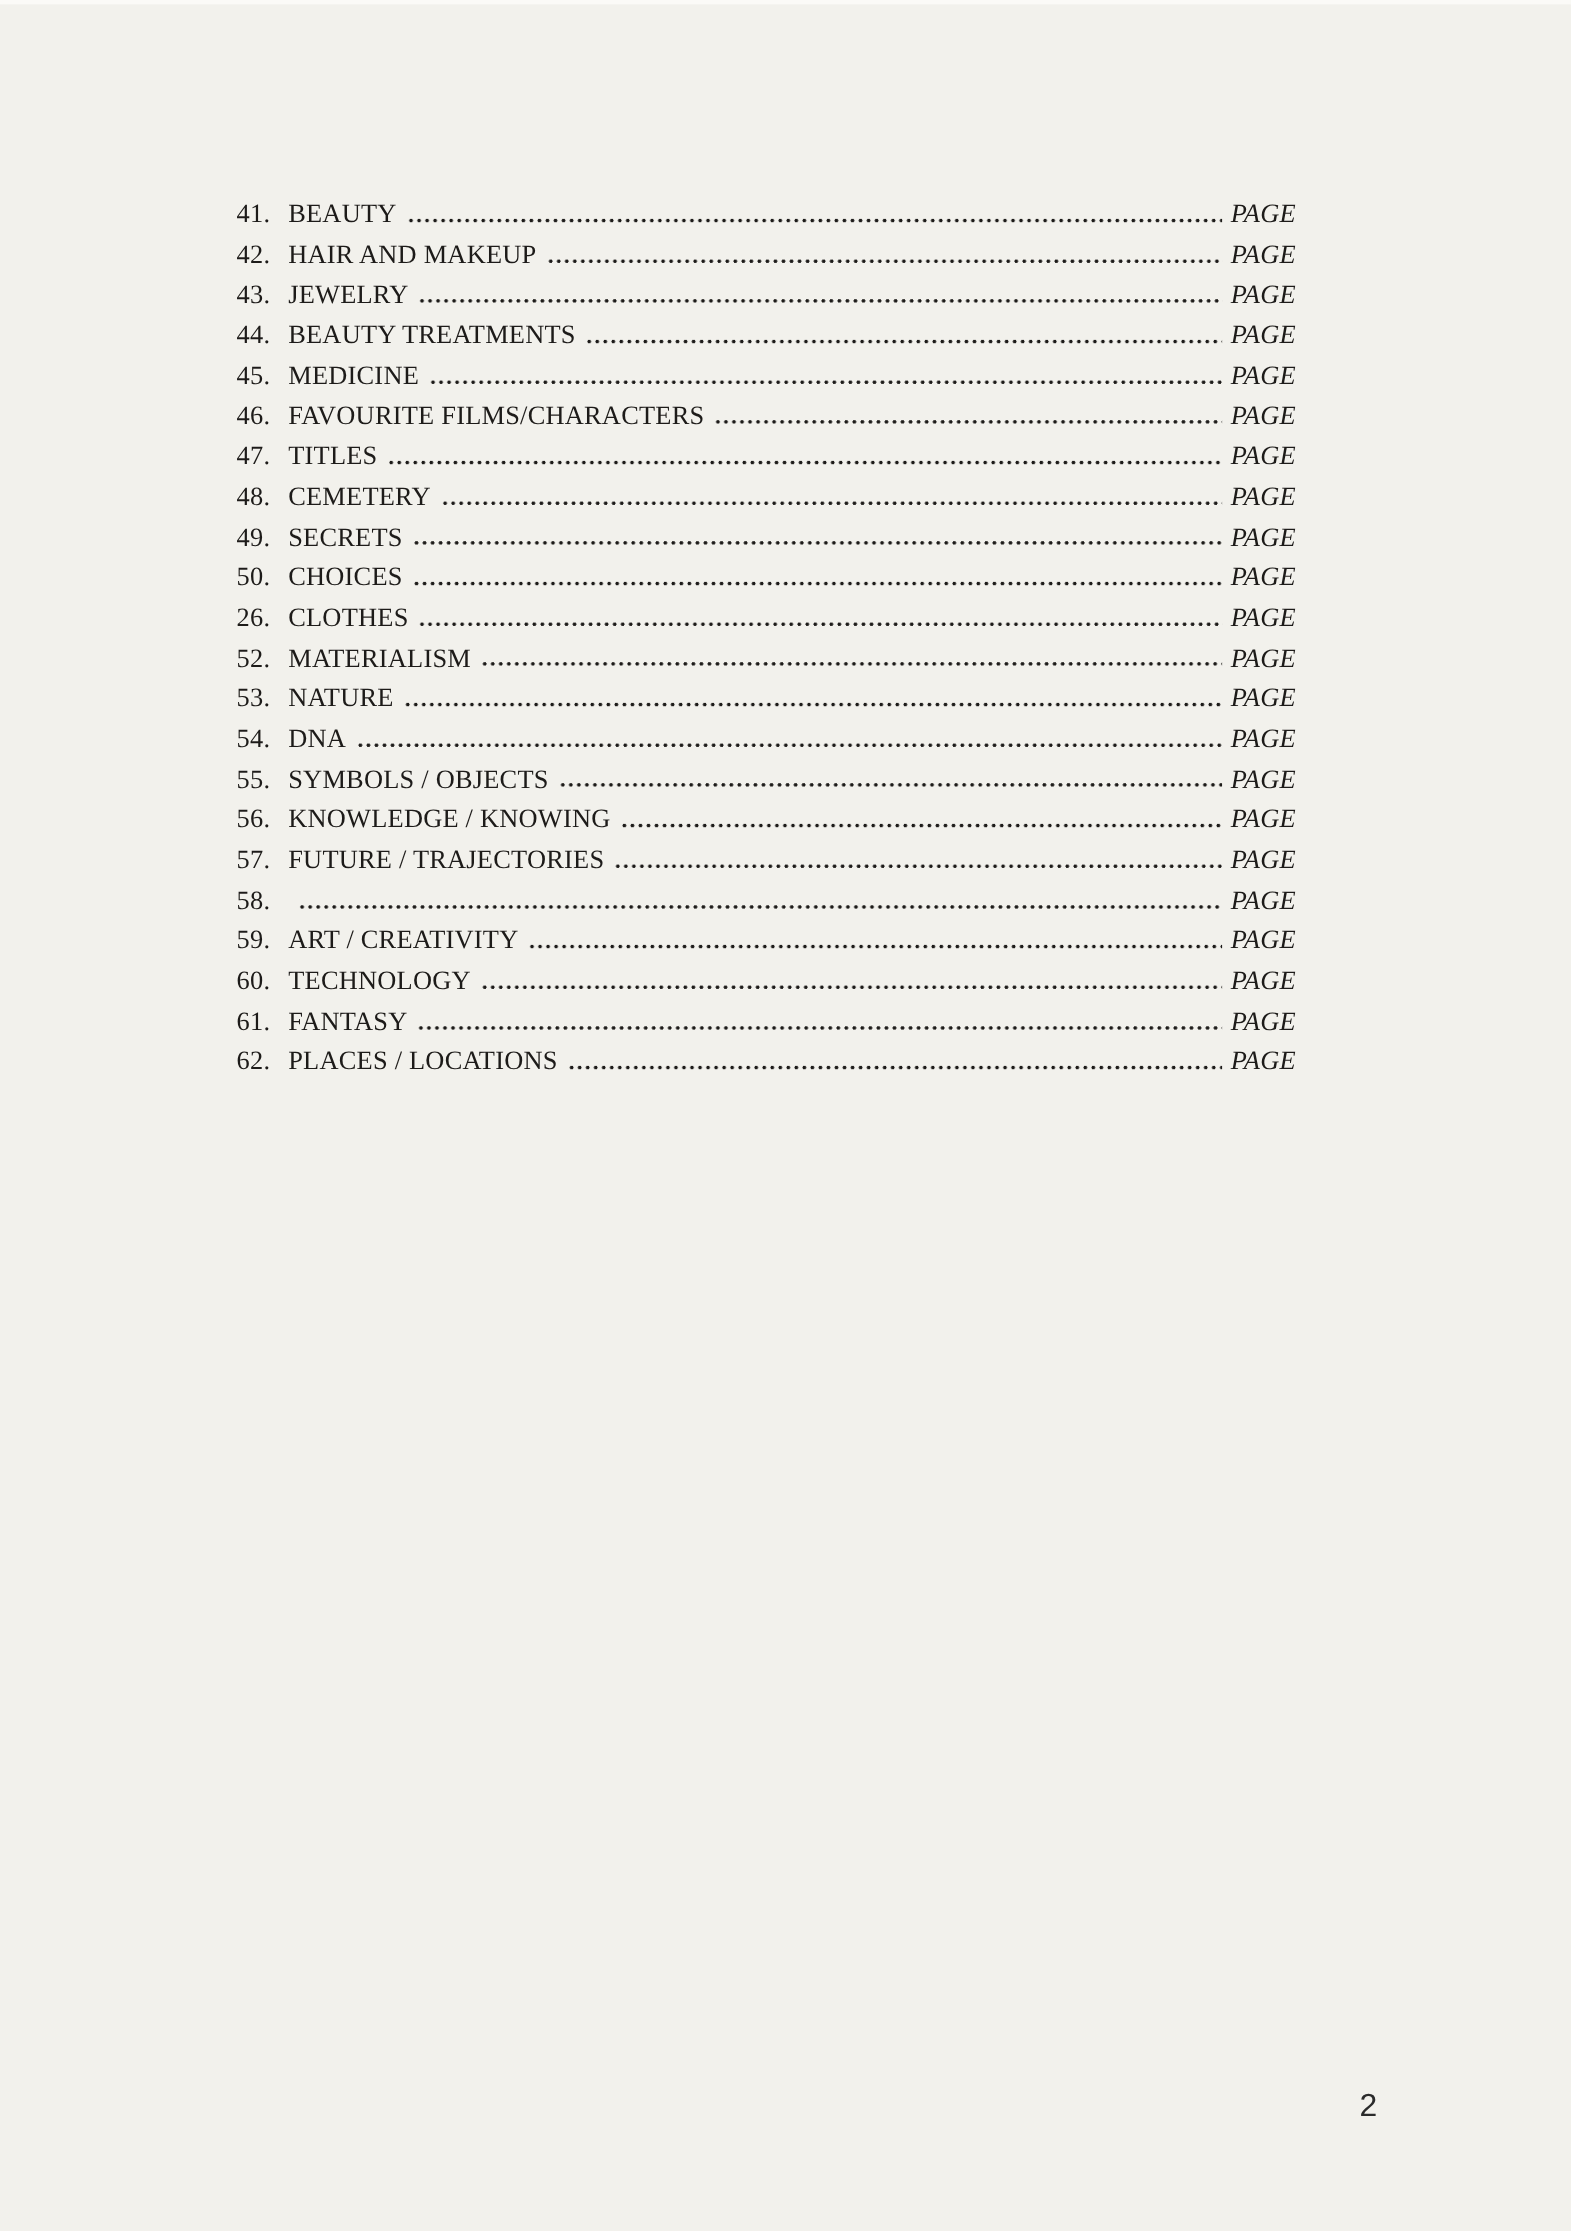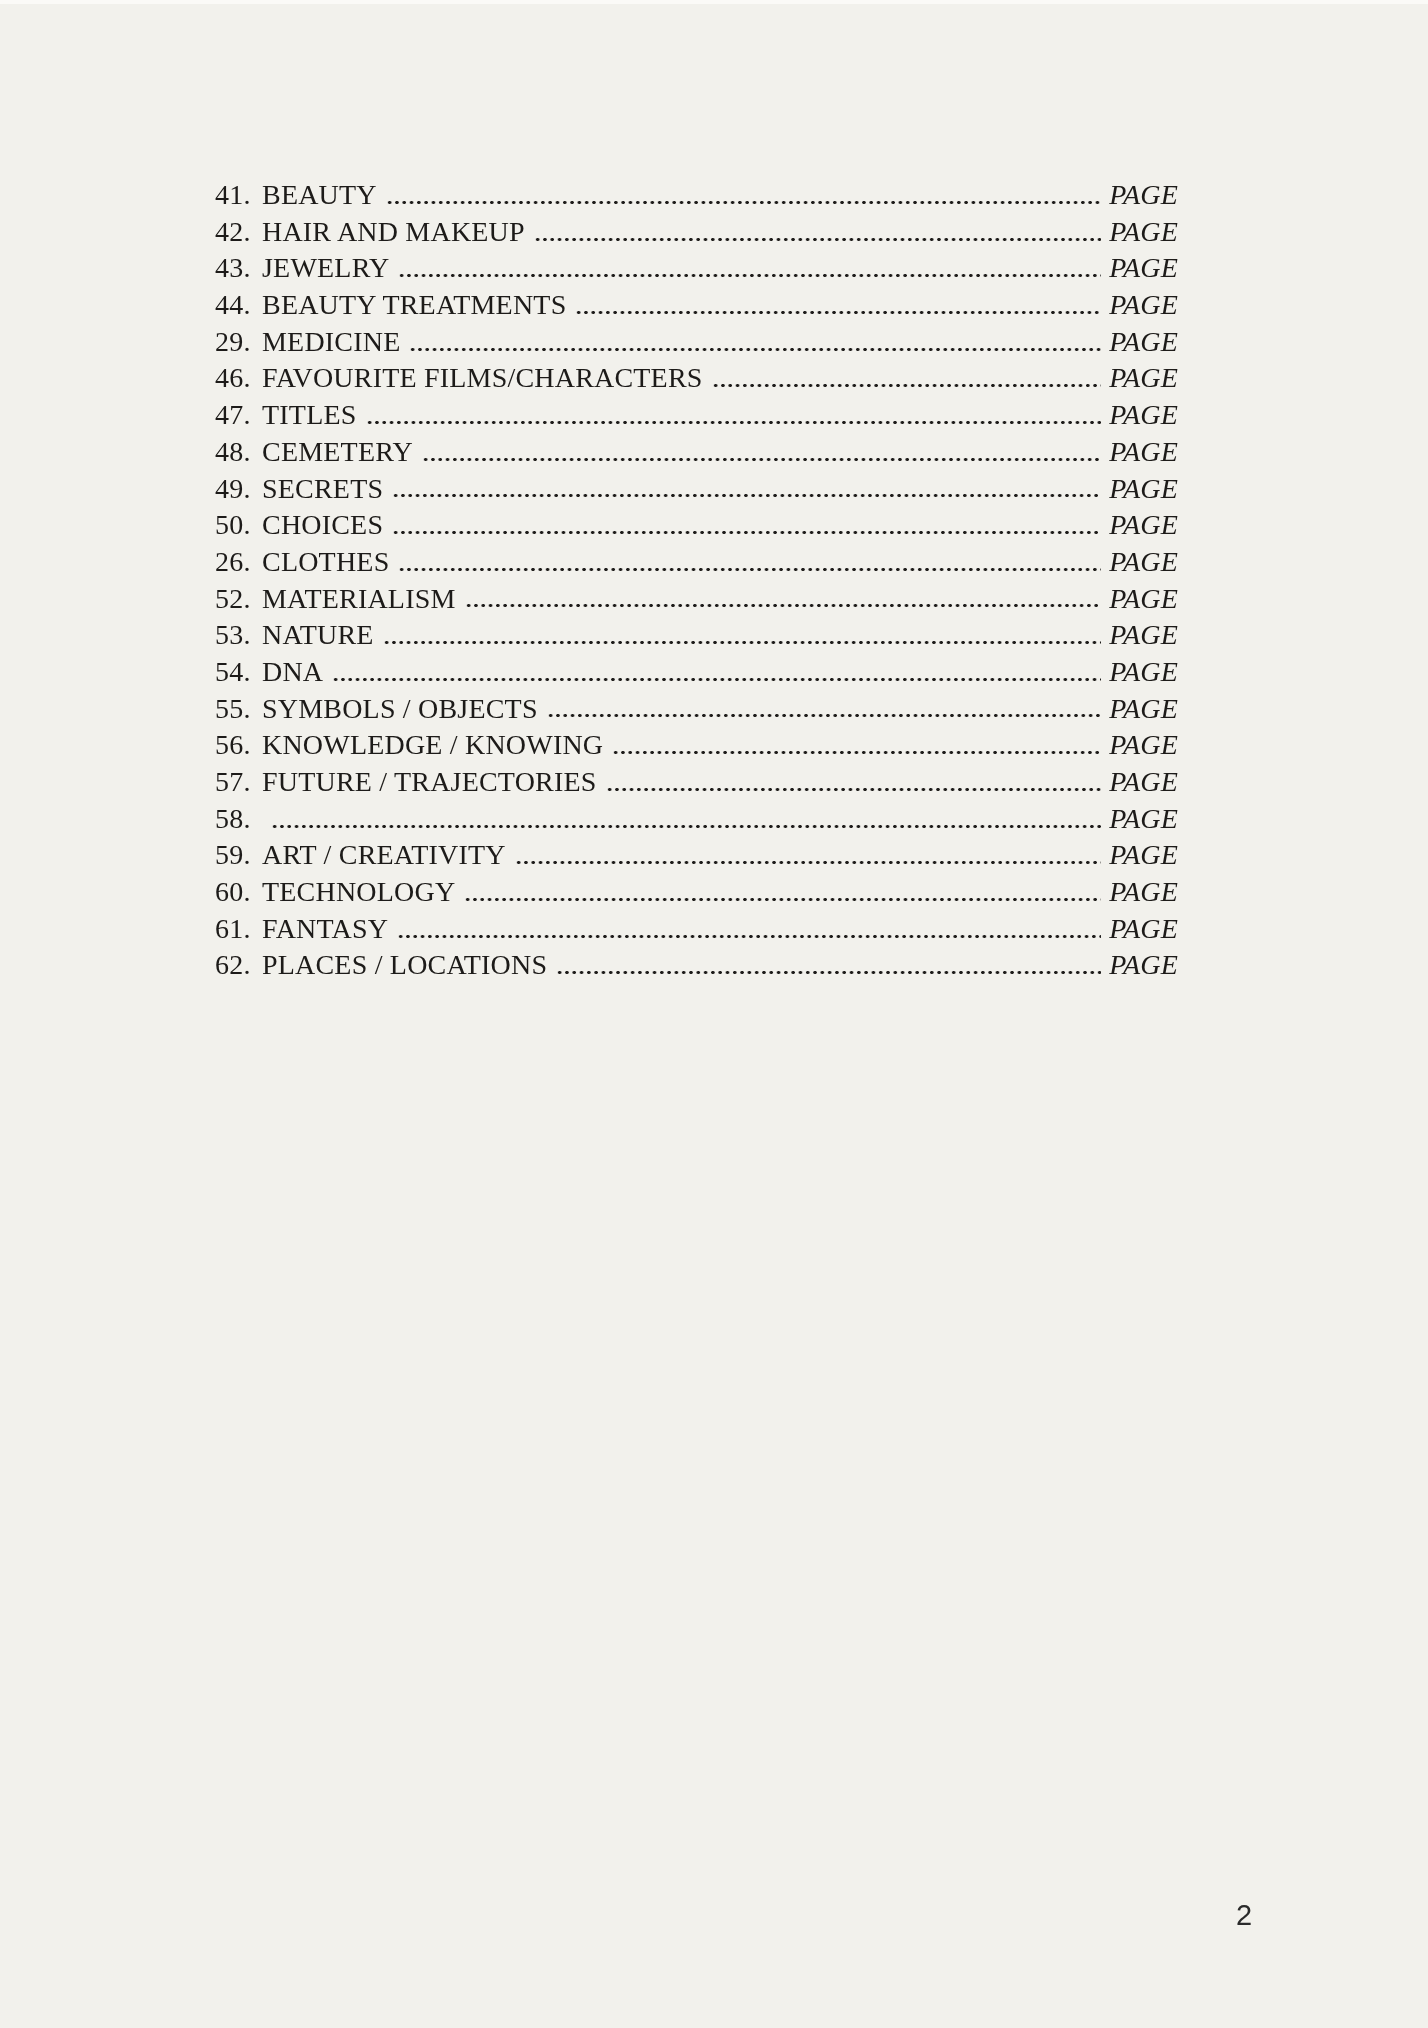--- a/index.html
+++ b/index.html
@@ -25,21 +25,21 @@
     position: absolute;
     left: 215px;
     top: 177px;
     width: 963px;
   }
   .toc-row {
     display: flex;
     align-items: baseline;
     height: 36.7px;
     line-height: 36.7px;
-    font-size: 28px;
+    font-size: 24px;
     white-space: nowrap;
   }
   .toc-num {
     flex: 0 0 47px;
     font-feature-settings: "onum" 1;
     letter-spacing: 0.3px;
   }
   .toc-title {
     letter-spacing: 0.2px;
   }
@@ -91,21 +91,21 @@
     <span class="leader"></span>
     <span class="toc-pageref">PAGE</span>
   </div>
     <div class="toc-row">
     <span class="toc-num">44.</span>
     <span class="toc-title">BEAUTY TREATMENTS</span>
     <span class="leader"></span>
     <span class="toc-pageref">PAGE</span>
   </div>
     <div class="toc-row">
-    <span class="toc-num">29.</span>
+    <span class="toc-num">45.</span>
     <span class="toc-title">MEDICINE</span>
     <span class="leader"></span>
     <span class="toc-pageref">PAGE</span>
   </div>
     <div class="toc-row">
     <span class="toc-num">46.</span>
     <span class="toc-title">FAVOURITE FILMS/CHARACTERS</span>
     <span class="leader"></span>
     <span class="toc-pageref">PAGE</span>
   </div>

